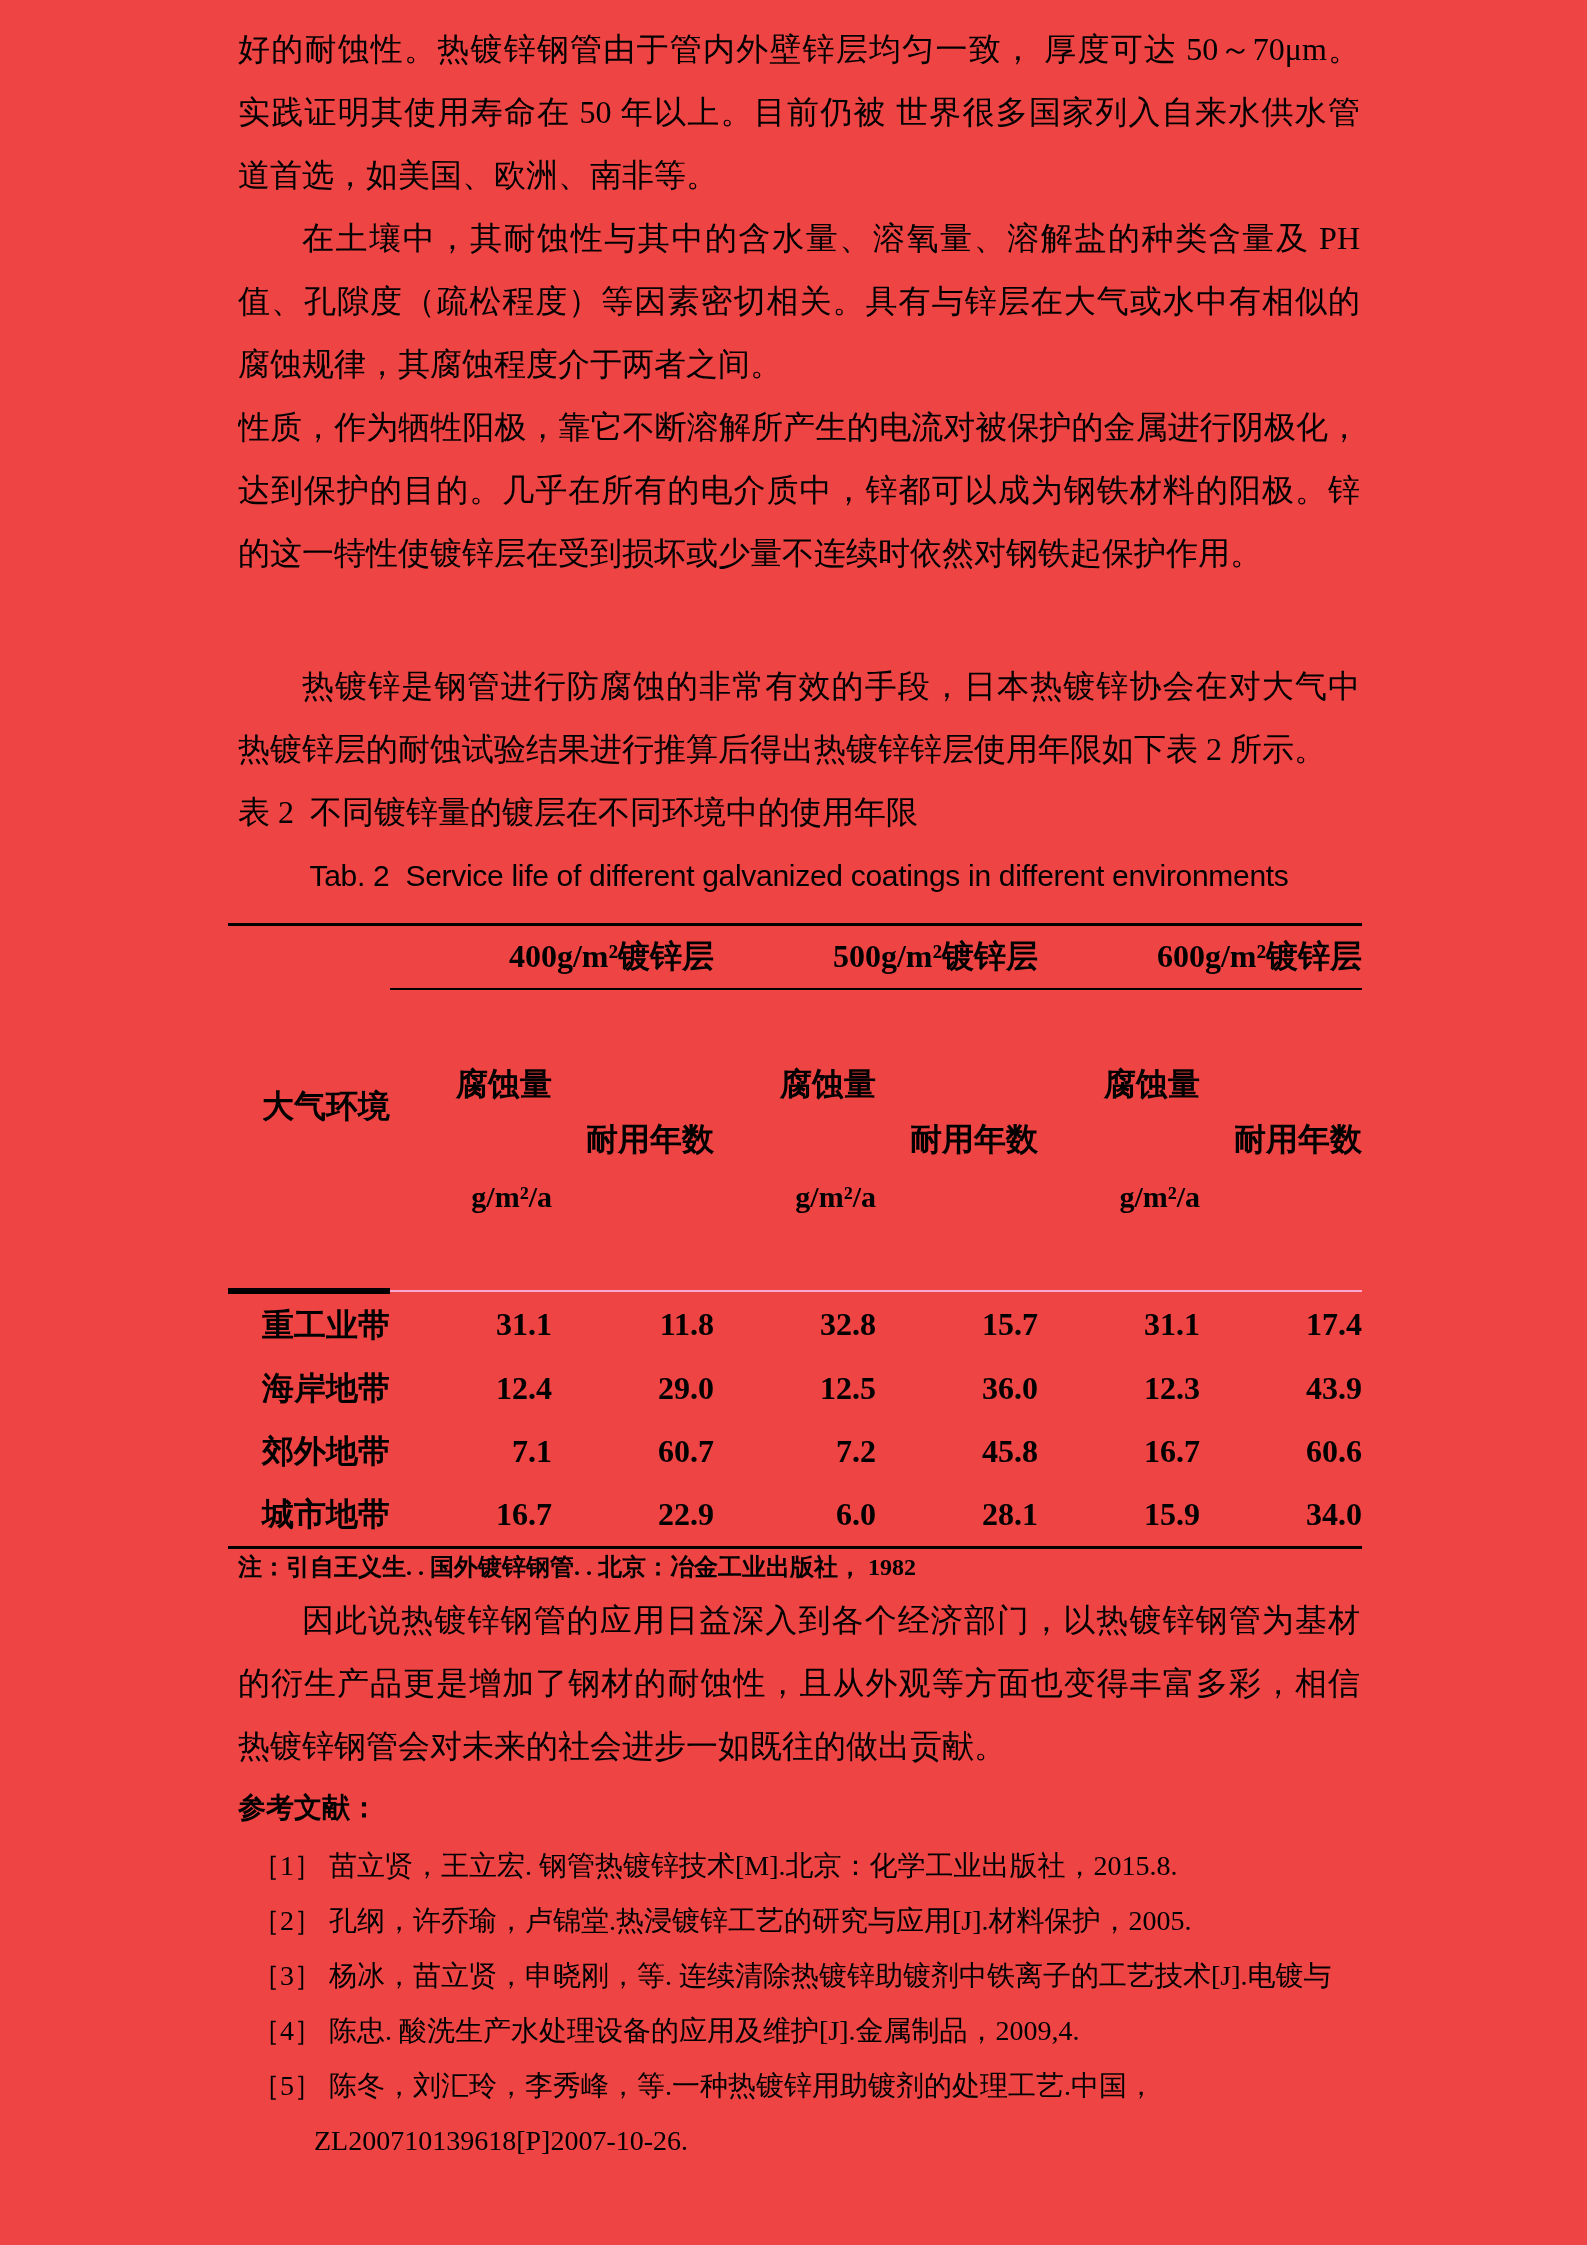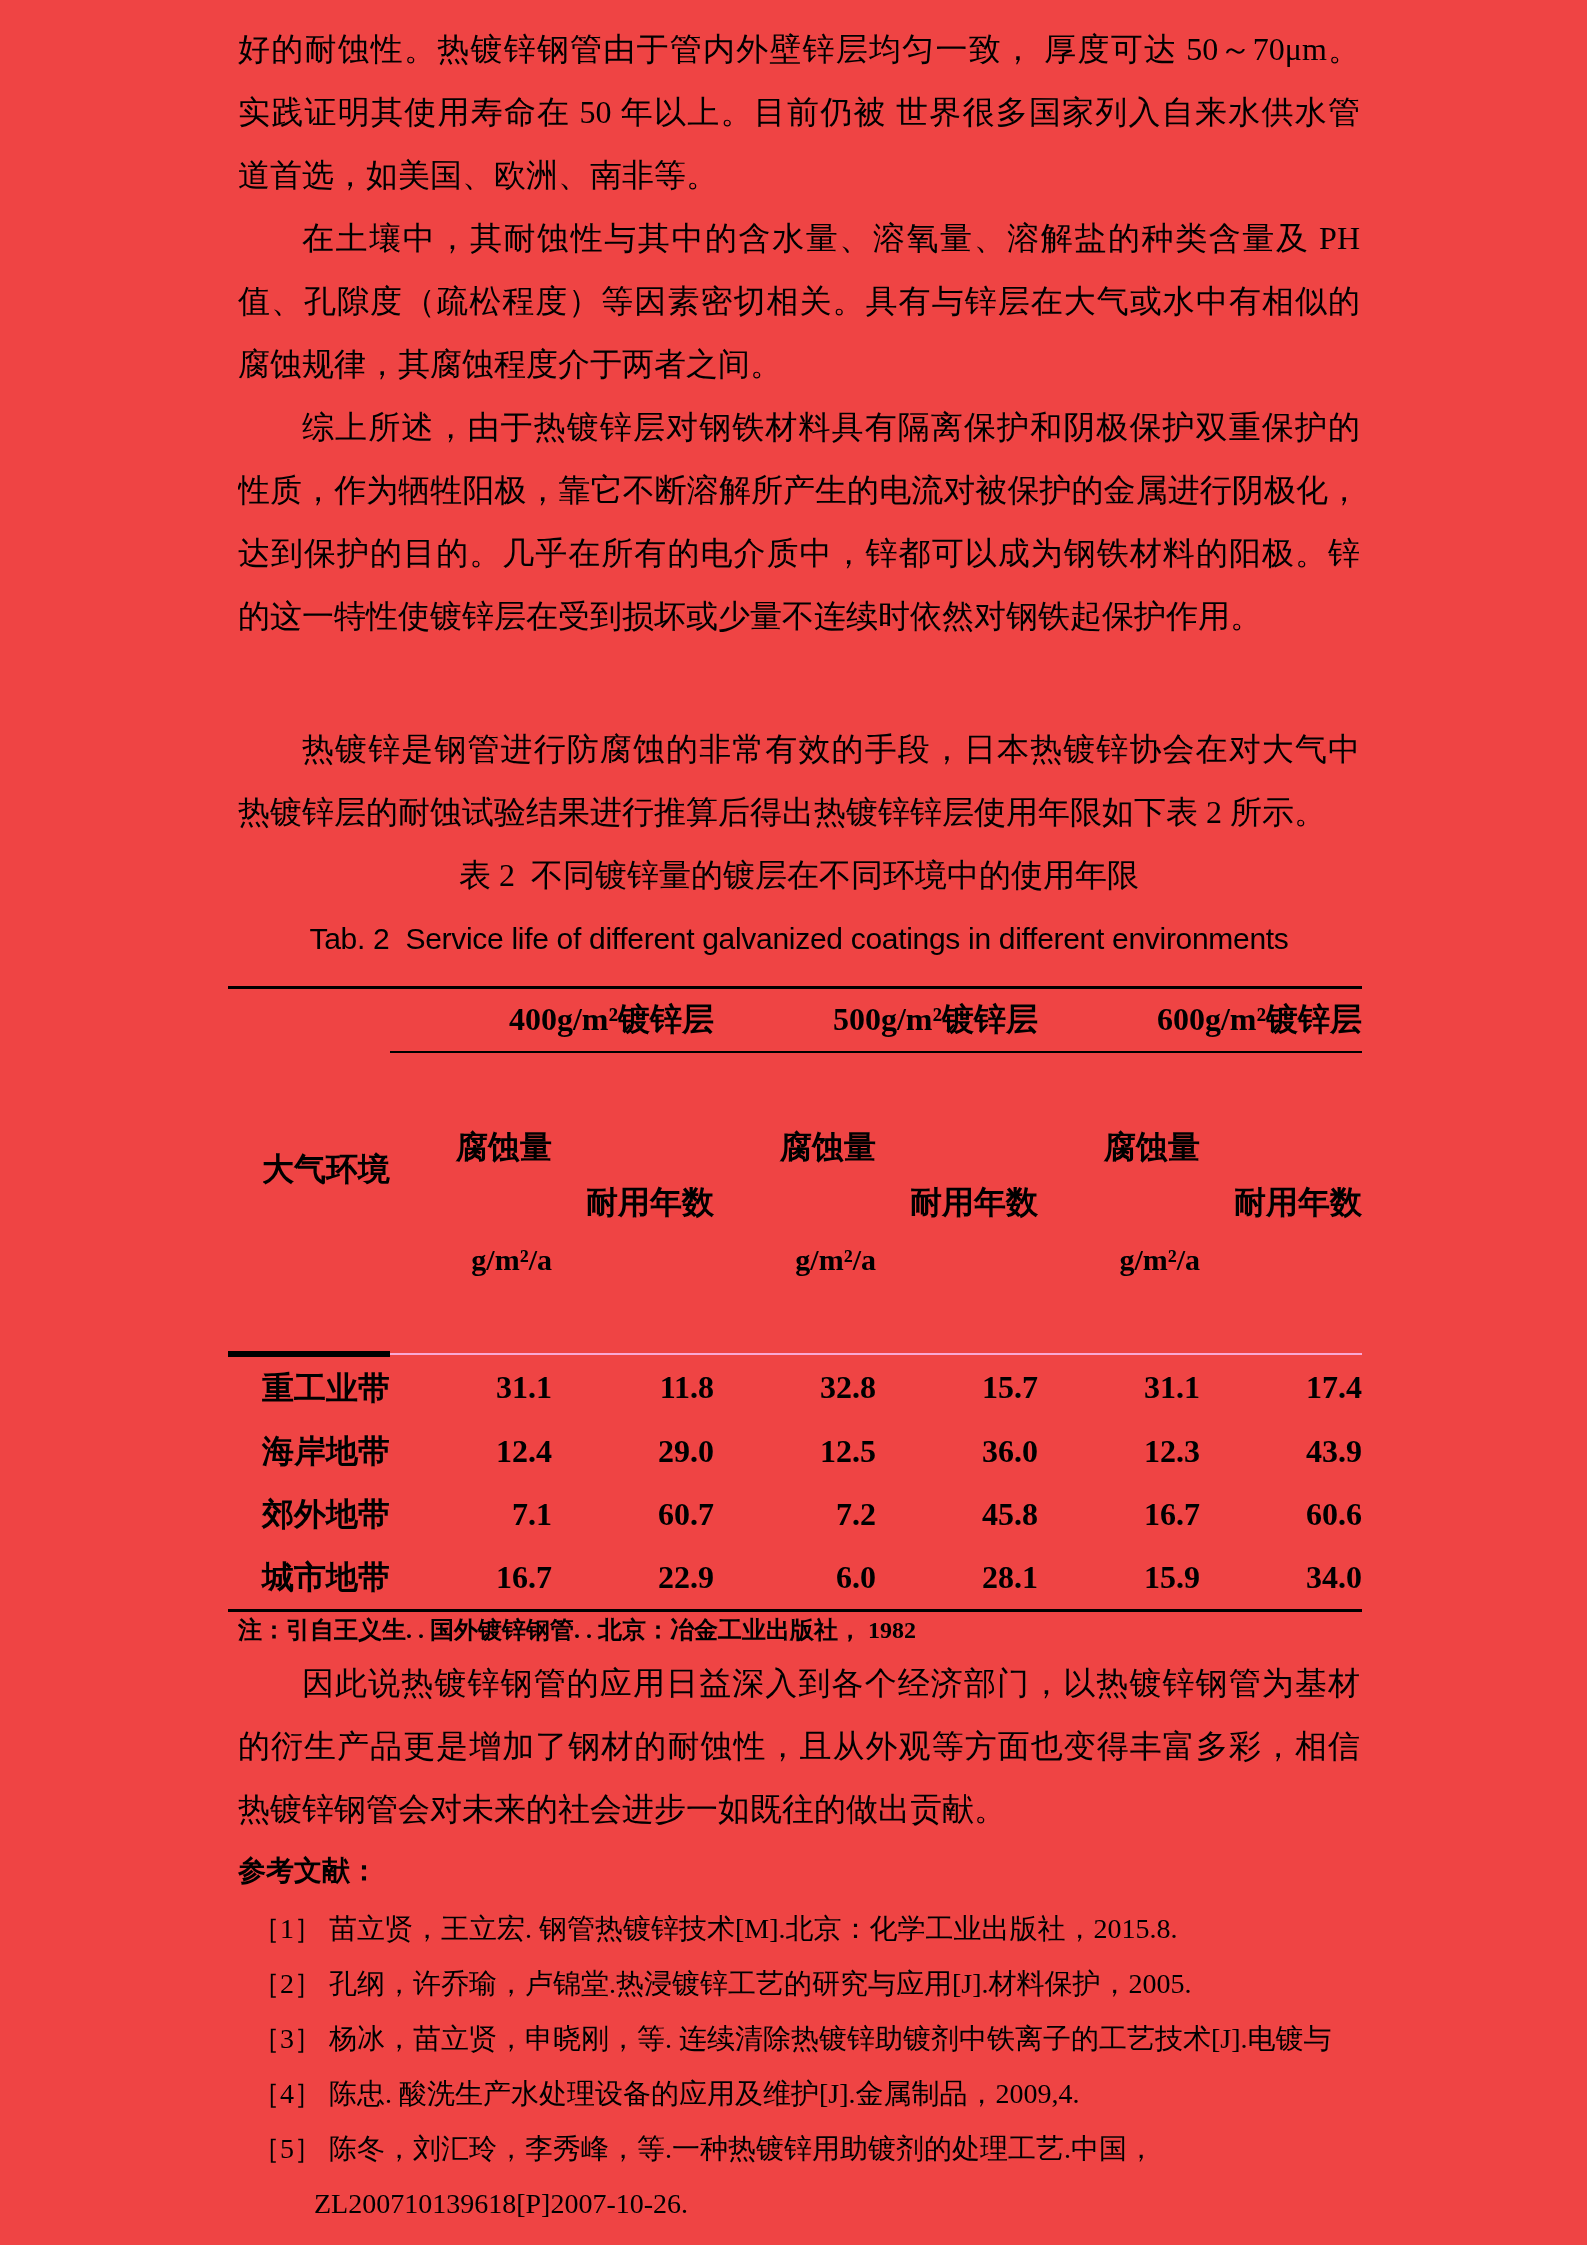--- a/index.html
+++ b/index.html
@@ -17,21 +17,21 @@
     text-align:left;
   }
   .jl{text-align:justify;text-align-last:justify;}
   .ind{text-indent:64px;}
   .heading{
     font-size:36px;font-weight:bold;line-height:70px;height:70px;
     white-space:pre;overflow:hidden;
   }
   .cap-zh{
     font-size:32px;line-height:63px;height:63px;
-    text-align:center;white-space:pre;overflow:hidden;
+    text-align:left;white-space:pre;overflow:hidden;
   }
   .cap-en{
     font-family:"Liberation Sans","DejaVu Sans",sans-serif;
     font-size:30px;line-height:63px;height:63px;
     text-align:center;white-space:pre;overflow:hidden;letter-spacing:-0.3px;
   }
   table.dtable{
     border-collapse:collapse;table-layout:fixed;
     width:1134px;margin-left:-10px;margin-top:16px;
     border-top:3px solid #000;border-bottom:3px solid #000;
@@ -69,21 +69,20 @@
 
 <div class="page">
   <div class="content">
 
     <div class="line jl">好的耐蚀性。热镀锌钢管由于管内外壁锌层均匀一致， 厚度可达 50～70μm。</div>
     <div class="line jl">实践证明其使用寿命在 50 年以上。目前仍被 世界很多国家列入自来水供水管</div>
     <div class="line">道首选，如美国、欧洲、南非等。</div>
     <div class="line jl ind">在土壤中，其耐蚀性与其中的含水量、溶氧量、溶解盐的种类含量及 PH</div>
     <div class="line jl">值、孔隙度（疏松程度）等因素密切相关。具有与锌层在大气或水中有相似的</div>
     <div class="line">腐蚀规律，其腐蚀程度介于两者之间。</div>
-    <div class="line jl ind">综上所述，由于热镀锌层对钢铁材料具有隔离保护和阴极保护双重保护的</div>
     <div class="line jl">性质，作为牺牲阳极，靠它不断溶解所产生的电流对被保护的金属进行阴极化，</div>
     <div class="line jl">达到保护的目的。几乎在所有的电介质中，锌都可以成为钢铁材料的阳极。锌</div>
     <div class="line">的这一特性使镀锌层在受到损坏或少量不连续时依然对钢铁起保护作用。</div>
 
     <div class="heading">
       
     </div>
 
     <div class="line jl ind">热镀锌是钢管进行防腐蚀的非常有效的手段，日本热镀锌协会在对大气中</div>
     <div class="line">热镀锌层的耐蚀试验结果进行推算后得出热镀锌锌层使用年限如下表 2 所示。</div>

